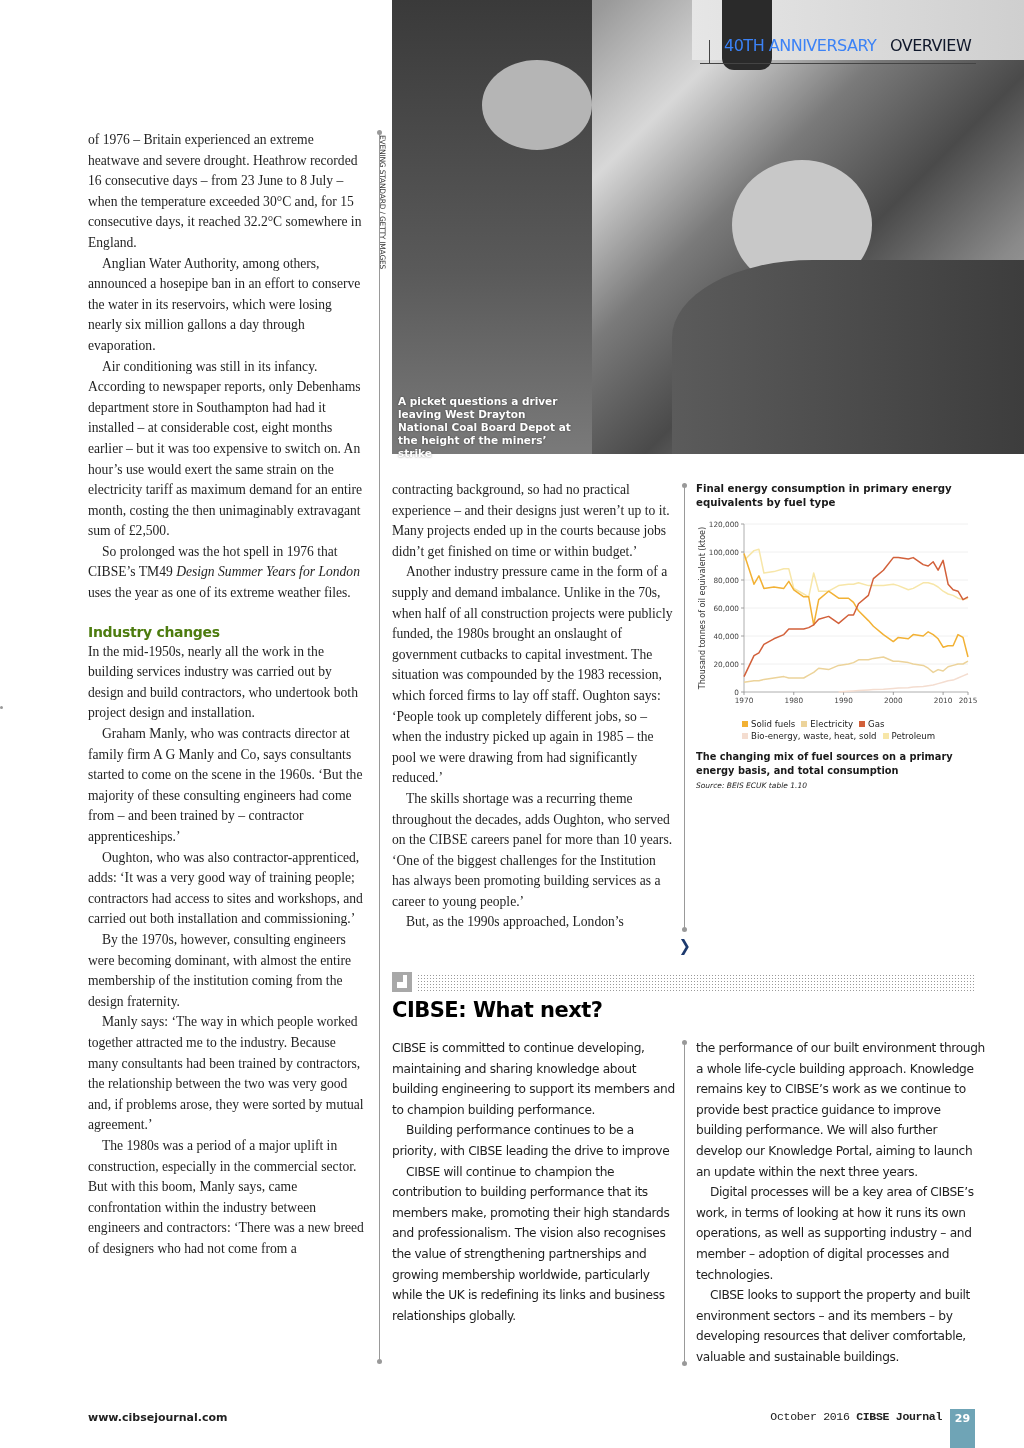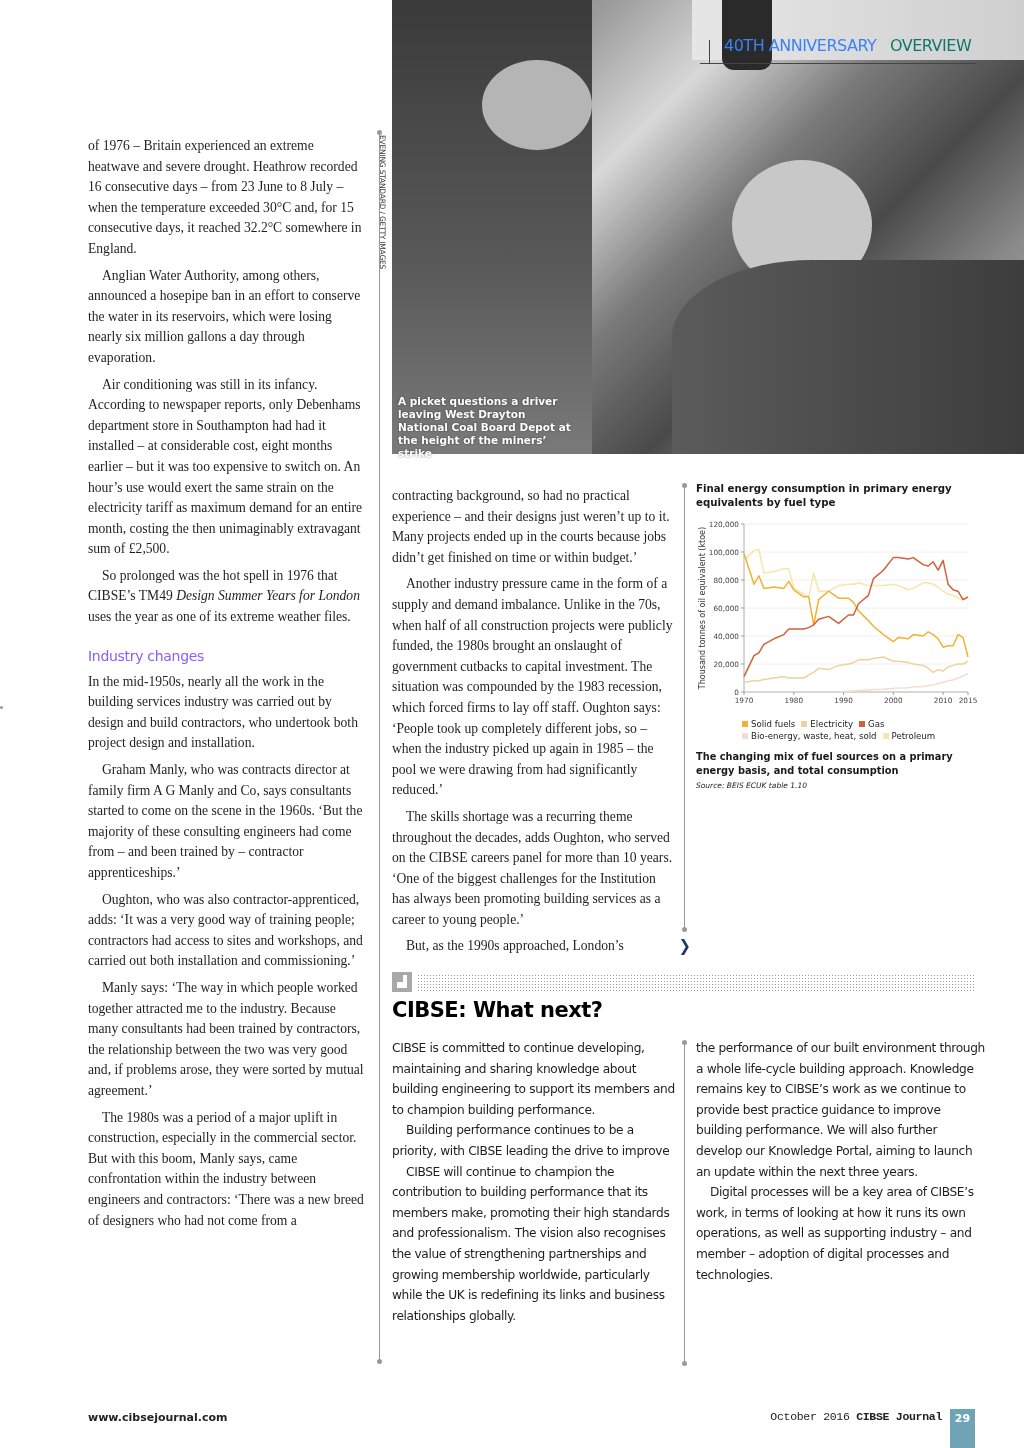--- a/index.html
+++ b/index.html
@@ -8,31 +8,31 @@
   .photo .shape1 { position:absolute; left:0; top:0; width:200px; height:454px; background: linear-gradient(180deg,#3a3a3a,#5a5a5a 60%,#7a7a7a); }
   .photo .shape2 { position:absolute; left:90px; top:60px; width:110px; height:90px; border-radius:50%; background:#b5b5b5; }
   .photo .shape3 { position:absolute; left:340px; top:160px; width:140px; height:130px; border-radius:50%; background:#c8c8c8; }
   .photo .shape4 { position:absolute; left:280px; top:260px; width:352px; height:194px; background: linear-gradient(90deg,#5b5b5b,#3d3d3d); border-radius: 40% 0 0 0; }
   .photo .shape5 { position:absolute; left:300px; top:0; width:332px; height:60px; background: linear-gradient(90deg,#e6e6e6,#cfcfcf); }
   .photo .mirror { position:absolute; left:330px; top:0; width:50px; height:70px; background:#2a2a2a; border-radius: 0 0 12px 12px; }
   .photo-caption { position:absolute; left:398px; top:395px; width:180px; font-family:"DejaVu Sans", sans-serif; font-weight:bold; font-size:10.5px; line-height:13px; color:#fff; text-shadow: 0 0 2px rgba(0,0,0,0.5); }
   .header-tag { position:absolute; left:700px; top:34px; width:276px; height:30px; border-bottom:1.5px solid #444; font-family:"DejaVu Sans", sans-serif; font-size:16px; letter-spacing:-0.5px; }
   .header-tag .hook { position:absolute; left:9px; top:6px; width:7px; height:24px; border-left:1.5px solid #444; border-bottom:1.5px solid #444; }
   .header-tag .bold { position:absolute; left:24px; top:2px; color:#3b82f6; font-weight:normal; }
-  .header-tag .light { position:absolute; left:190px; top:2px; color:#0f766e; font-weight:normal; }
+  .header-tag .light { position:absolute; left:190px; top:2px; color:#0f172a; font-weight:normal; }
   .credit { position:absolute; left:378px; top:135px; font-family:"DejaVu Sans", sans-serif; font-size:7.5px; color:#333; writing-mode: vertical-rl; letter-spacing:-0.2px; }
   .vrule { position:absolute; width:1px; background:#999; }
   .vrule::before { content:""; position:absolute; left:-2px; top:-2px; width:5px; height:5px; border-radius:50%; background:#999; }
   .vrule::after { content:""; position:absolute; left:-2px; bottom:-2px; width:5px; height:5px; border-radius:50%; background:#999; }
   .col { position:absolute; font-size:13.6px; line-height:20.6px; color:#1f1f1f; }
-  .col p { text-indent:0;margin-top:6px; }
+  .col p { text-indent:0; }
   .col p.ind { text-indent:14px; }
   .col-left { left:88px; top:130px; width:280px; }
   .col-mid { left:392px; top:480px; width:282px; }
-  .subhead { font-family:"DejaVu Sans", sans-serif; font-weight:normal; font-size:14px; color:#8b5cf6; margin-top:18px; line-height:20px; letter-spacing:-0.3px; }
+  .subhead { font-family:"DejaVu Sans", sans-serif; font-weight:bold; font-size:14px; color:#4d7c0f; margin-top:18px; line-height:20px; letter-spacing:-0.3px; }
   .chart-box { position:absolute; left:696px; top:482px; width:290px; }
   .chart-title { font-family:"DejaVu Sans", sans-serif; font-weight:bold; font-size:10.2px; line-height:14px; color:#1a1a1a; }
   .chart-svg { display:block; margin-top:6px; }
   .legend { margin-top:2px; padding-left:46px; font-family:"DejaVu Sans", sans-serif; font-size:8.6px; color:#222; line-height:12px; }
   .legend .item { display:inline-block; margin-right:6px; }
   .legend .sw { display:inline-block; width:6px; height:6px; margin-right:3px; vertical-align:0; }
   .chart-caption { margin-top:8px; font-family:"DejaVu Sans", sans-serif; font-weight:bold; font-size:9.8px; line-height:13.5px; }
   .chart-source { margin-top:4px; font-family:"DejaVu Sans", sans-serif; font-style:italic; font-size:7.5px; }
   .continue-arrow { position:absolute; left:678px; top:936px; color:#1d3a6e; font-size:16px; font-weight:bold; font-family:"DejaVu Sans", sans-serif; transform: scaleX(0.9); }
   .box-section { position:absolute; left:392px; top:972px; width:584px; }
@@ -78,20 +78,21 @@
 
 <div class="col col-left">
   <p>of 1976 – Britain experienced an extreme heatwave and severe drought. Heathrow recorded 16 consecutive days – from 23 June to 8 July – when the temperature exceeded 30°C and, for 15 consecutive days, it reached 32.2°C somewhere in England.</p>
   <p class="ind">Anglian Water Authority, among others, announced a hosepipe ban in an effort to conserve the water in its reservoirs, which were losing nearly six million gallons a day through evaporation.</p>
   <p class="ind">Air conditioning was still in its infancy. According to newspaper reports, only Debenhams department store in Southampton had had it installed – at considerable cost, eight months earlier – but it was too expensive to switch on. An hour’s use would exert the same strain on the electricity tariff as maximum demand for an entire month, costing the then unimaginably extravagant sum of £2,500.</p>
   <p class="ind"><span>So prolonged was the hot spell in 1976 that CIBSE’s TM49 </span><i>Design Summer Years for London</i><span> uses the year as one of its extreme weather files.</span></p>
   <div class="subhead">Industry changes</div>
   <p>In the mid-1950s, nearly all the work in the building services industry was carried out by design and build contractors, who undertook both project design and installation.</p>
   <p class="ind">Graham Manly, who was contracts director at family firm A G Manly and Co, says consultants started to come on the scene in the 1960s. ‘But the majority of these consulting engineers had come from – and been trained by – contractor apprenticeships.’</p>
   <p class="ind">Oughton, who was also contractor-apprenticed, adds: ‘It was a very good way of training people; contractors had access to sites and workshops, and carried out both installation and commissioning.’</p>
+  <p class="ind">By the 1970s, however, consulting engineers were becoming dominant, with almost the entire membership of the institution coming from the design fraternity.</p>
   <p class="ind">Manly says: ‘The way in which people worked together attracted me to the industry. Because many consultants had been trained by contractors, the relationship between the two was very good and, if problems arose, they were sorted by mutual agreement.’</p>
   <p class="ind">The 1980s was a period of a major uplift in construction, especially in the commercial sector. But with this boom, Manly says, came confrontation within the industry between engineers and contractors: ‘There was a new breed of designers who had not come from a</p>
 </div>
 
 <div class="col col-mid">
   <p>contracting background, so had no practical experience – and their designs just weren’t up to it. Many projects ended up in the courts because jobs didn’t get finished on time or within budget.’</p>
   <p class="ind">Another industry pressure came in the form of a supply and demand imbalance. Unlike in the 70s, when half of all construction projects were publicly funded, the 1980s brought an onslaught of government cutbacks to capital investment. The situation was compounded by the 1983 recession, which forced firms to lay off staff. Oughton says: ‘People took up completely different jobs, so – when the industry picked up again in 1985 – the pool we were drawing from had significantly reduced.’</p>
   <p class="ind">The skills shortage was a recurring theme throughout the decades, adds Oughton, who served on the CIBSE careers panel for more than 10 years. ‘One of the biggest challenges for the Institution has always been promoting building services as a career to young people.’</p>
   <p class="ind">But, as the 1990s approached, London’s</p>
 </div>
@@ -155,20 +156,21 @@
   <div class="box-title">CIBSE: What next?</div>
 </div>
 <div class="sans-col sans-col-a">
   <p>CIBSE is committed to continue developing, maintaining and sharing knowledge about building engineering to support its members and to champion building performance.</p>
   <p class="ind">Building performance continues to be a priority, with CIBSE leading the drive to improve</p>
   <p class="ind">CIBSE will continue to champion the contribution to building performance that its members make, promoting their high standards and professionalism. The vision also recognises the value of strengthening partnerships and growing membership worldwide, particularly while the UK is redefining its links and business relationships globally.</p>
 </div>
 <div class="sans-col sans-col-b">
   <p>the performance of our built environment through a whole life-cycle building approach. Knowledge remains key to CIBSE’s work as we continue to provide best practice guidance to improve building performance. We will also further develop our Knowledge Portal, aiming to launch an update within the next three years.</p>
   <p class="ind">Digital processes will be a key area of CIBSE’s work, in terms of looking at how it runs its own operations, as well as supporting industry – and member – adoption of digital processes and technologies.</p>
+  <p class="ind">CIBSE looks to support the property and built environment sectors – and its members – by developing resources that deliver comfortable, valuable and sustainable buildings.</p>
 </div>
 
 <div class="footer-url">www.cibsejournal.com</div>
 <div class="footer-right" style="right:82px;">
   <span>October 2016</span>
   <b>CIBSE Journal</b>
 </div>
 <div class="page-no">29</div>
 
 </body></html>

